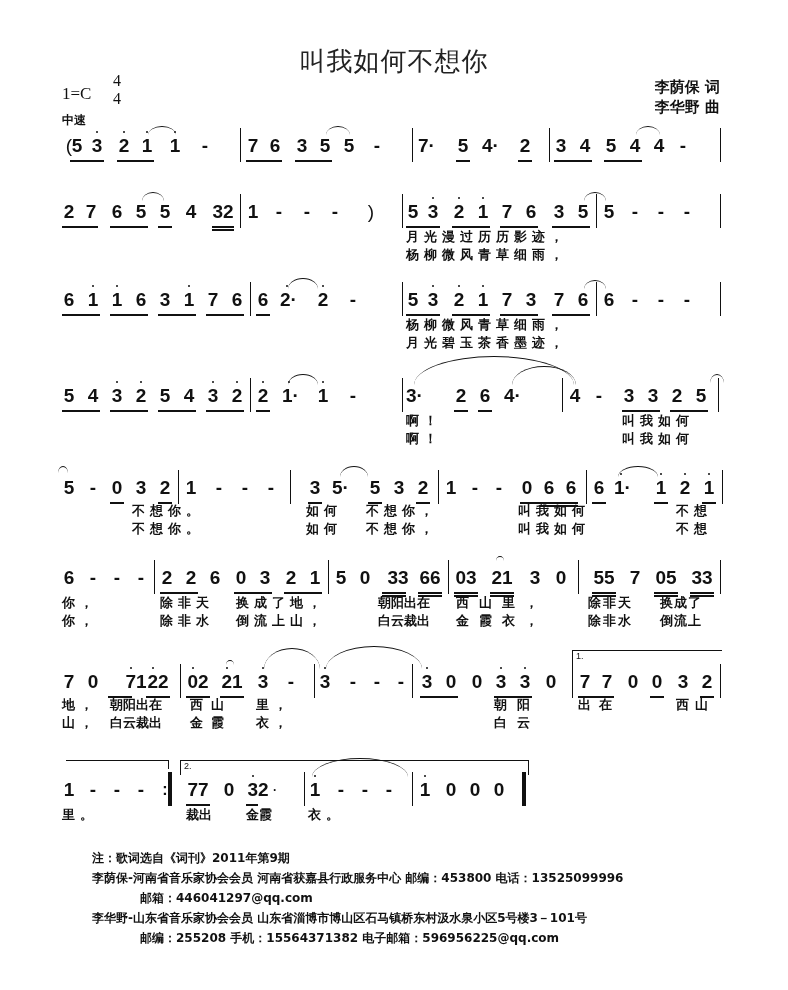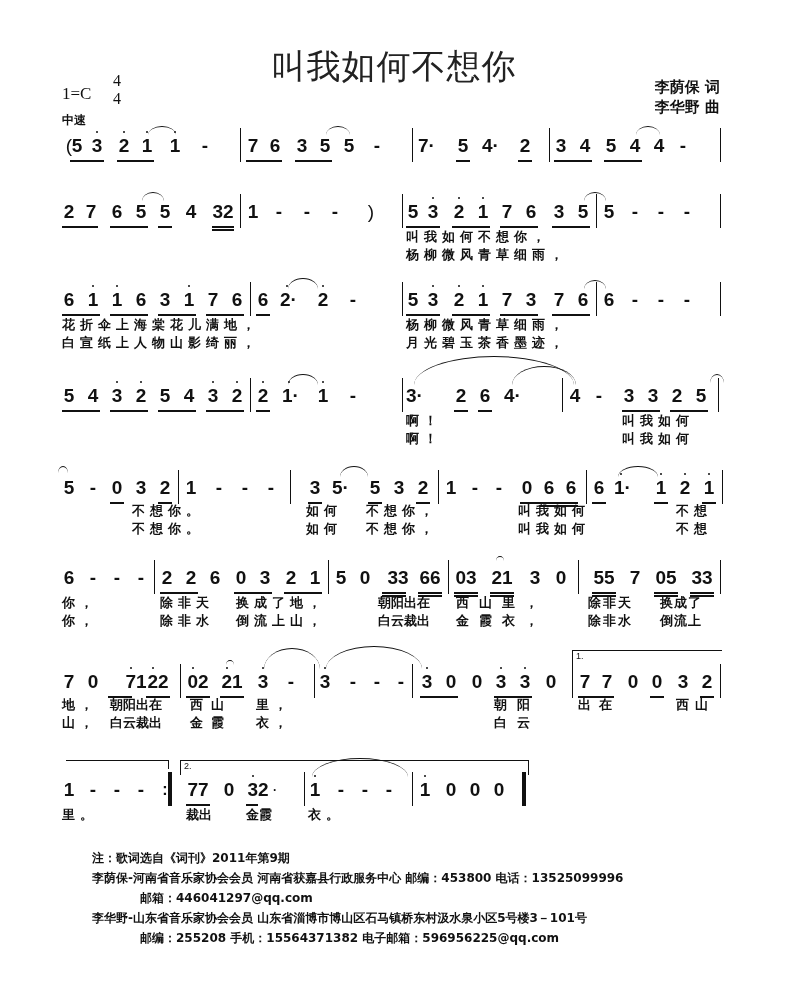--- a/index.html
+++ b/index.html
@@ -1,18 +1,18 @@
 <!DOCTYPE html>
 <html><head>
 <meta charset="utf-8">
 <style>
   html,body{margin:0;padding:0;background:#fff;}
   body{width:788px;height:990px;position:relative;overflow:hidden;font-family:"Liberation Sans","DejaVu Sans",sans-serif;color:#111;}
   .abs{position:absolute;}
-  .title{left:0;width:788px;top:44px;text-align:center;font-size:34px;font-family:"DejaVu Sans",sans-serif;color:#222;letter-spacing:1px;}
+  .title{left:0;width:788px;top:44px;text-align:center;font-size:26px;font-family:"DejaVu Sans",sans-serif;color:#222;letter-spacing:1px;}
   .credit{right:68px;font-size:15px;font-weight:bold;font-family:"DejaVu Sans",sans-serif;}
   .key{left:62px;top:84px;font-size:17px;font-family:"Liberation Serif",serif;}
   .ts{left:110px;top:72px;width:14px;text-align:center;font-size:16px;line-height:18px;font-family:"Liberation Serif",serif;}
   .tempo{left:62px;top:112px;font-size:12px;font-weight:bold;font-family:"DejaVu Sans",sans-serif;}
   .row{position:absolute;left:0;width:788px;height:40px;}
   .n{position:absolute;font-size:19px;font-weight:bold;top:0;width:14px;text-align:center;line-height:24px;font-family:"Liberation Sans",sans-serif;}
   .n.dot-above::before{content:"";position:absolute;left:6px;top:-3px;width:2px;height:2px;background:#111;border-radius:1px;}
   .ul{position:absolute;height:1.5px;background:#111;top:26px;}
   .ul2{position:absolute;height:1.5px;background:#111;top:29px;}
   .bl{position:absolute;width:1px;background:#111;top:-6px;height:34px;}
@@ -109,21 +109,21 @@
   <span class="n" style="left:552px;">3</span>
   <span class="n" style="left:576px;">5</span>
   <div class="ul" style="left:552px;width:38px;"></div>
   <div class="slur" style="left:584px;top:-8px;width:22px;height:8px;"></div>
   <div class="bl" style="left:596px;"></div>
   <span class="n" style="left:602px;">5</span>
   <span class="n" style="left:628px;">-</span>
   <span class="n" style="left:654px;">-</span>
   <span class="n" style="left:680px;">-</span>
   <div class="bl" style="left:720px;"></div>
-  <div class="ly" style="left:406px;top:28px;">叫我如何不想你，</div>
+  <div class="ly" style="left:406px;top:28px;">月光漫过历历影迹，</div>
   <div class="ly" style="left:406px;top:46px;">杨柳微风青草细雨，</div>
 </div>
 
 <div class="row" style="top:288px;">
   <span class="n" style="left:62px;">6</span>
   <span class="n dot-above" style="left:86px;">1</span>
   <div class="ul" style="left:62px;width:38px;"></div>
   <span class="n dot-above" style="left:110px;">1</span>
   <span class="n" style="left:134px;">6</span>
   <div class="ul" style="left:110px;width:38px;"></div>
@@ -153,23 +153,21 @@
   <span class="n" style="left:552px;">7</span>
   <span class="n" style="left:576px;">6</span>
   <div class="ul" style="left:552px;width:38px;"></div>
   <div class="slur" style="left:584px;top:-8px;width:22px;height:8px;"></div>
   <div class="bl" style="left:596px;"></div>
   <span class="n" style="left:602px;">6</span>
   <span class="n" style="left:628px;">-</span>
   <span class="n" style="left:654px;">-</span>
   <span class="n" style="left:680px;">-</span>
   <div class="bl" style="left:720px;"></div>
-  <div class="ly" style="left:62px;top:28px;">花折伞上海棠花儿满地，</div>
   <div class="ly" style="left:406px;top:28px;">杨柳微风青草细雨，</div>
-  <div class="ly" style="left:62px;top:46px;">白宣纸上人物山影绮丽，</div>
   <div class="ly" style="left:406px;top:46px;">月光碧玉茶香墨迹，</div>
 </div>
 
 <div class="row" style="top:384px;">
   <span class="n" style="left:62px;">5</span>
   <span class="n" style="left:86px;">4</span>
   <div class="ul" style="left:62px;width:38px;"></div>
   <span class="n dot-above" style="left:110px;">3</span>
   <span class="n dot-above" style="left:134px;">2</span>
   <div class="ul" style="left:110px;width:38px;"></div>

